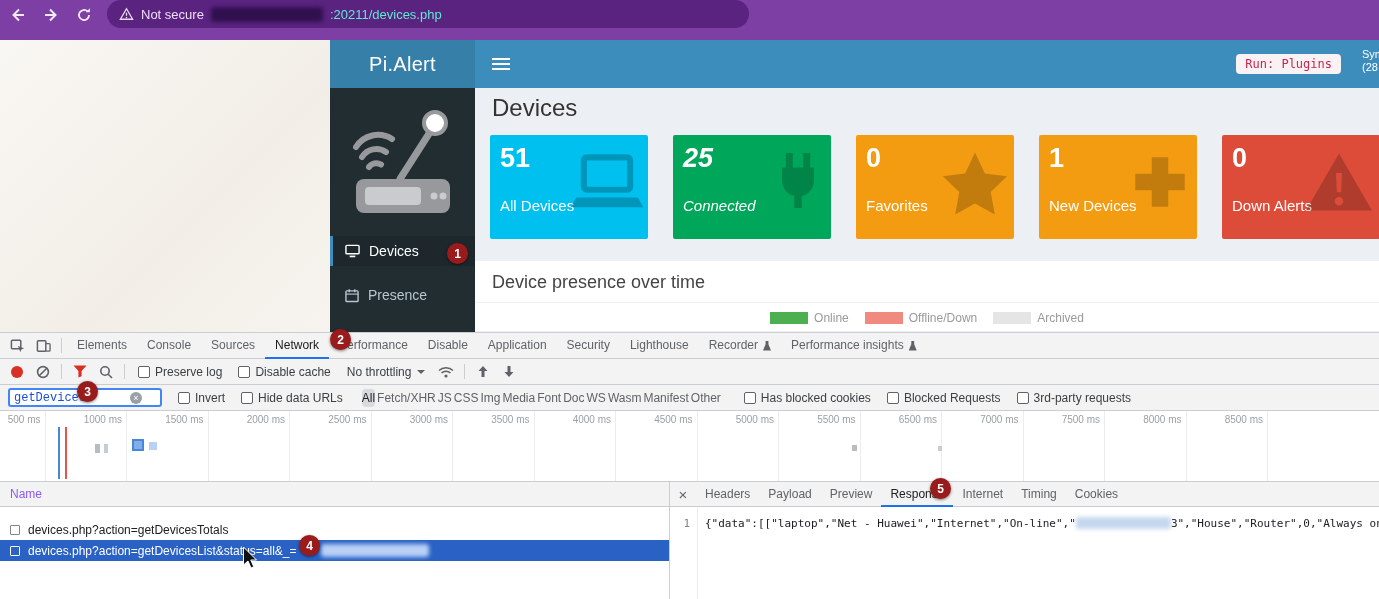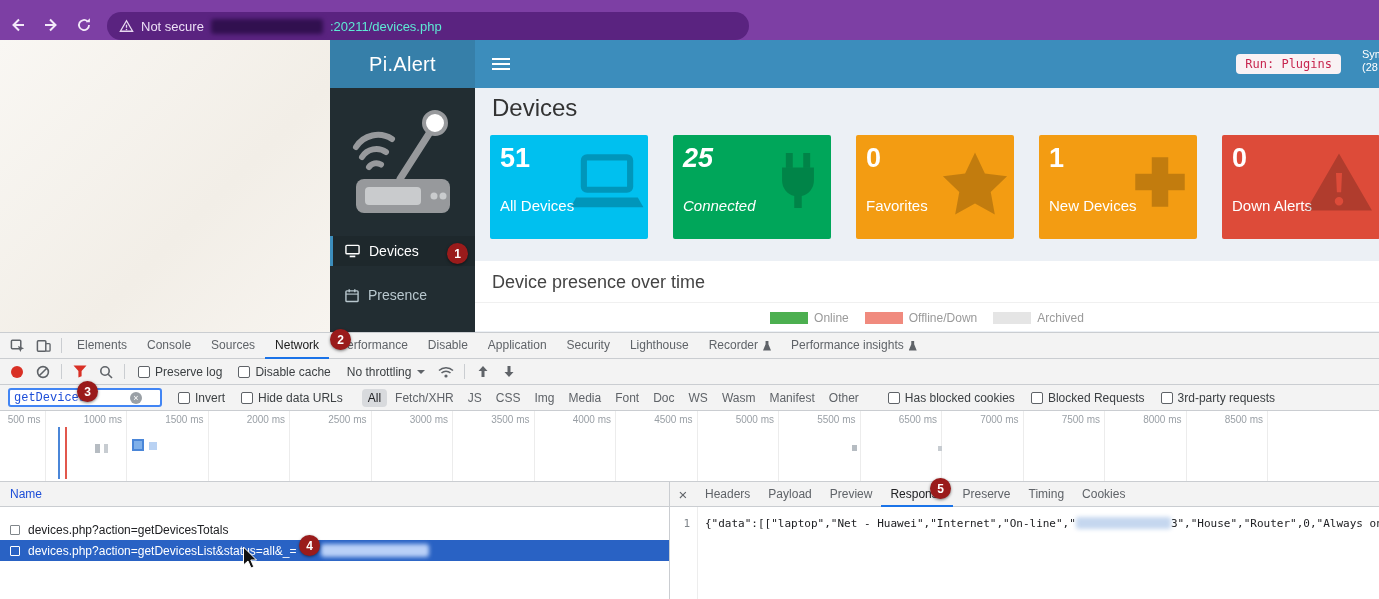--- a/index.html
+++ b/index.html
@@ -1,21 +1,21 @@
 <!DOCTYPE html>
 <html><head>
 <meta charset="utf-8">
 <style>
   * { box-sizing: border-box; margin: 0; padding: 0; }
   html,body { width:1379px; height:599px; }
   body { font-family: "Liberation Sans", sans-serif; }
   .screen { position:relative; width:1379px; height:599px; overflow:hidden; background:#fff; }
 
   
-  .browser-bar { position:absolute; left:0; top:0; width:100%; height:40px; display:flex; align-items:flex-end; }
+  .browser-bar { position:absolute; left:0; top:0; width:100%; height:40px; display:flex; align-items:flex-start; }
   .nav-btn { width:30px; height:30px; display:flex; align-items:center; justify-content:center; margin-left:3px; border-radius:50%; cursor:pointer; }
   .omnibox { height:28px; width:642px; margin-left:8px; border-radius:14px; display:flex; align-items:center; padding:0 12px; gap:7px; color:#ecdff5; font-size:13px; }
   .omnibox .url { color:#5eead4; }
   .redact { display:inline-block; border-radius:3px; filter:blur(2px); }
   .redact-host { width:112px; height:15px; background:#31104f; }
 
   
   .left-blank { position:absolute; left:0; top:40px; width:330px; height:292px;
                 background:linear-gradient(135deg,#f9f7f3 0%,#f2eee7 60%,#f7f4ef 100%); }
 
@@ -59,40 +59,40 @@
       clip-path:polygon(32% 0,68% 0,68% 38%,100% 100%,0 100%,32% 38%); }
   .rec-dot { width:12px; height:12px; border-radius:50%; background:#d93025; }
   .dt-check { display:inline-flex; align-items:center; gap:5px; margin:0 8px; color:#3c4043; white-space:nowrap; cursor:pointer; }
   .cb { display:inline-block; width:12px; height:12px; border:1.4px solid #5f6368; border-radius:2px; background:#fff; flex:none; }
   .throttle { display:inline-flex; align-items:center; gap:6px; margin:0 8px; cursor:pointer; white-space:nowrap; }
   .caret { width:0; height:0; border-left:4px solid transparent; border-right:4px solid transparent; border-top:4px solid #5f6368; }
   .filter-input { display:flex; align-items:center; gap:4px; width:154px; height:19px; border:2px solid #4285f4; border-radius:3px; background:#fff; margin-left:8px; padding:0 4px; flex:none; }
   .filter-input input { border:none; outline:none; width:112px; font-size:12px; font-family:Liberation Mono, monospace; color:#1d4ed8; background:transparent; }
   .clear-x { width:12px; height:12px; border-radius:50%; background:#9aa0a6; color:#fff; font-size:9px; line-height:12px; text-align:center; cursor:pointer; flex:none; }
   .type-pills { display:flex; align-items:center; margin-left:10px; }
-  .type-pill { padding:2px 6px; color:#5f6368; border-radius:4px; margin:8px 1px; white-space:nowrap; cursor:pointer; }
+  .type-pill { padding:2px 0; color:#5f6368; border-radius:4px; margin:8px 1px; white-space:nowrap; cursor:pointer; }
   .type-pill.active { background:#d8dadd; color:#202124; }
   .extra-checks { display:flex; align-items:flex-start; margin-left:14px; }
 
   .overview { position:relative; height:71px; background:#fff; border-bottom:1px solid #cacdd1; overflow:hidden; flex:none; cursor:crosshair; }
   .ticks { display:flex; margin-left:-36px; height:100%; }
   .tick { width:81.5px; flex:none; border-right:1px solid #ececec; font-size:10px; color:#9aa0a6; text-align:right; padding:3px 4px 0 0; white-space:nowrap; }
   .mark { position:absolute; }
   .m-blueline { left:58px; top:16px; width:2px; height:52px; background:#4a86d8; }
   .m-redline  { left:65px; top:16px; width:2px; height:52px; background:#e2574c; }
   .m-g1 { left:95px; top:33px; width:5px; height:9px; background:#b6bcc2; }
   .m-g2 { left:104px; top:33px; width:4px; height:9px; background:#c7ccd1; }
   .m-blue { left:132px; top:28px; width:12px; height:12px; background:#7fb0ea; border:2px solid #4a86d8; }
   .m-blue2 { left:149px; top:31px; width:8px; height:8px; background:#b9d2f3; }
   .m-g3 { left:852px; top:34px; width:5px; height:6px; background:#b6bcc2; }
   .m-g4 { left:938px; top:35px; width:4px; height:5px; background:#c7ccd1; }
 
   .dt-body { flex:1; display:flex; min-height:0; }
   .req-panel { width:670px; flex:none; border-right:1px solid #cacdd1; display:flex; flex-direction:column; background:#fff; }
-  .req-header { height:25px; flex:none; background:#f3f3f3; border-bottom:1px solid #cacdd1; display:flex; align-items:center; padding-left:10px; color:#1d4ed8; }
+  .req-header { height:25px; flex:none; background:#f3f3f3; border-bottom:1px solid #cacdd1; display:flex; align-items:center; padding-left:10px; color:#8b5cf6; }
   .req-rows { padding-top:12px; }
   .req-row { height:21px; display:flex; align-items:center; gap:8px; padding-left:10px; color:#202124; white-space:nowrap; cursor:pointer; }
   .req-row .doc { width:10px; height:10px; border:1.4px solid #80868b; border-radius:1px; flex:none; }
   .req-row.selected { color:#fff; }
   .req-row.selected .doc { border-color:#fff; }
   .redact-row { width:108px; height:13px; background:#b9d0f7; margin-left:16px; }
 
   .detail-panel { flex:1; display:flex; flex-direction:column; min-width:0; background:#fff; }
   .detail-header { height:25px; flex:none; background:#f3f3f3; border-bottom:1px solid #cacdd1; display:flex; align-items:center; }
   .close-x { width:26px; text-align:center; color:#5f6368; font-size:15px; cursor:pointer; flex:none; }
@@ -520,21 +520,21 @@
           <div class="dt-tabs">
 
               <span class="detail-tab">Headers</span>
 
               <span class="detail-tab">Payload</span>
 
               <span class="detail-tab">Preview</span>
 
               <span class="detail-tab active">Response</span>
 
-              <span class="detail-tab">Preserve</span>
+              <span class="detail-tab">Internet</span>
 
               <span class="detail-tab">Timing</span>
 
               <span class="detail-tab">Cookies</span>
             </div>
         </div>
         <div class="response-body">
           <div class="gutter">1</div>
           <div class="code-line">
             <span>{"data":[["laptop","Net - Huawei","Internet","On-line","</span><span class="redact-resp"></span><span>3","House","Router",0,"Always on"</span>

